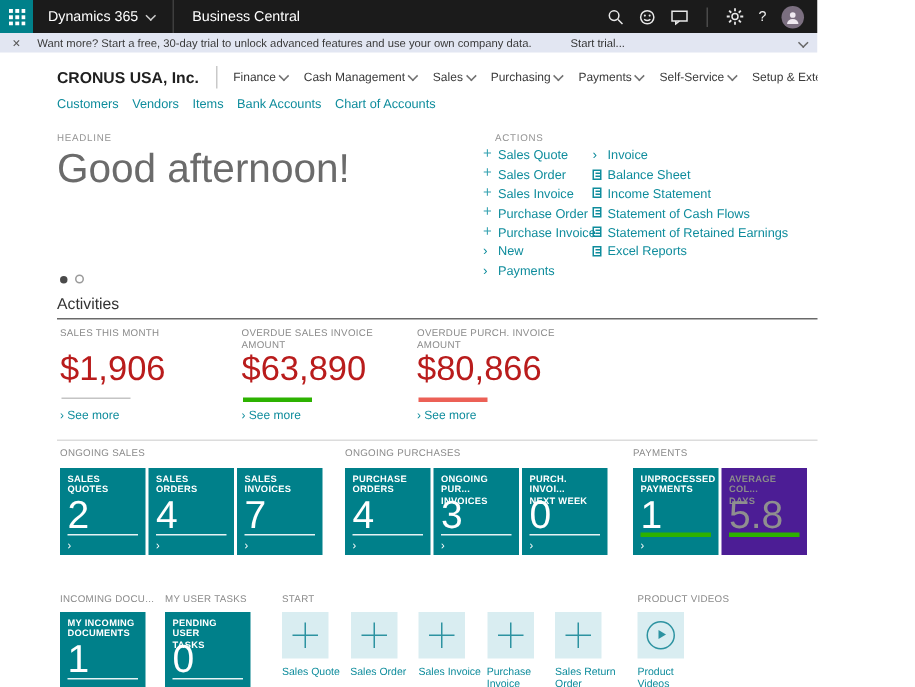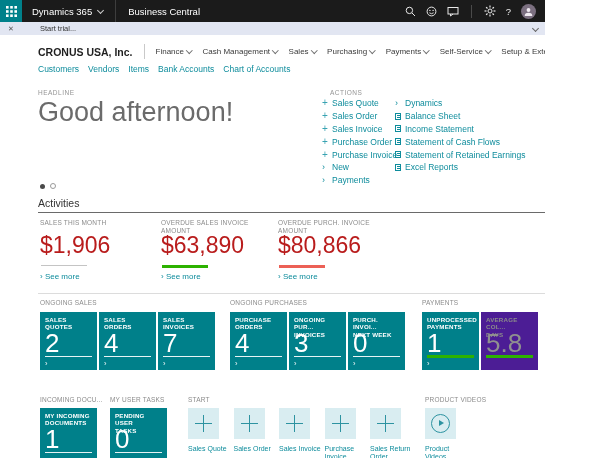--- a/index.html
+++ b/index.html
@@ -155,20 +155,21 @@
         <svg width="9" height="9" viewBox="0 0 9 9">
           <circle cx="4.5" cy="3" r="1.9" fill="#efeaf0"></circle>
           <path d="M0.7 9 a3.8 3.3 0 0 1 7.6 0 z" fill="#efeaf0"></path>
         </svg>
       </span>
     </div>
   </header>
 
   <div class="notif">
     <span class="notif-close">✕</span>
+    <span class="notif-msg">Want more? Start a free, 30-day trial to unlock advanced features and use your own company data.</span>
     <span class="notif-action">Start trial...</span>
     <span class="notif-chev"></span>
   </div>
 
   <nav class="nav1">
     <span class="company">CRONUS USA, Inc.</span>
     <span class="nav-sep"></span>
     <div class="menu">
       <span class="menu-item">
           <span>Finance</span>
@@ -248,21 +249,21 @@
         <span>New</span>
       </div>
     <div class="act-row">
         <span class="act-glyph gc">›</span>
         <span>Payments</span>
       </div>
   </div>
   <div class="act-col" style="left:395px;">
     <div class="act-row">
         <span class="act-glyph gc">›</span>
-        <span>Dynamics</span>
+        <span>Invoice</span>
       </div>
     <div class="act-row">
         <span class="doc-icon"></span>
         <span>Balance Sheet</span>
       </div>
     <div class="act-row">
         <span class="doc-icon"></span>
         <span>Income Statement</span>
       </div>
     <div class="act-row">

